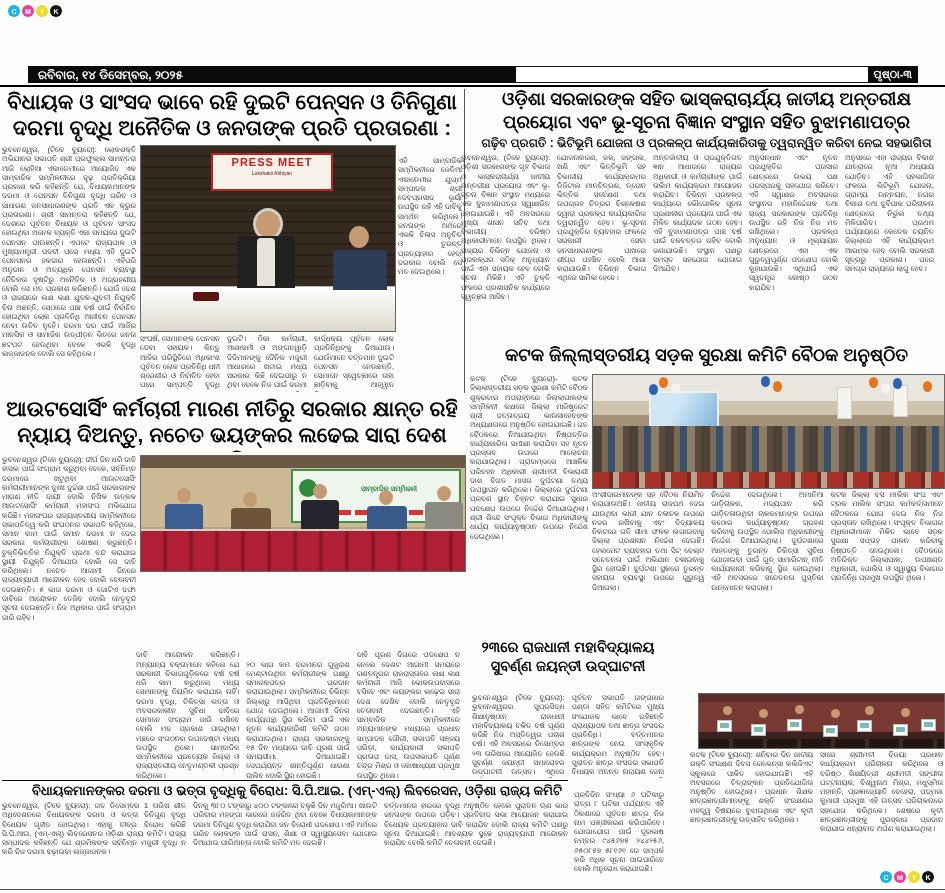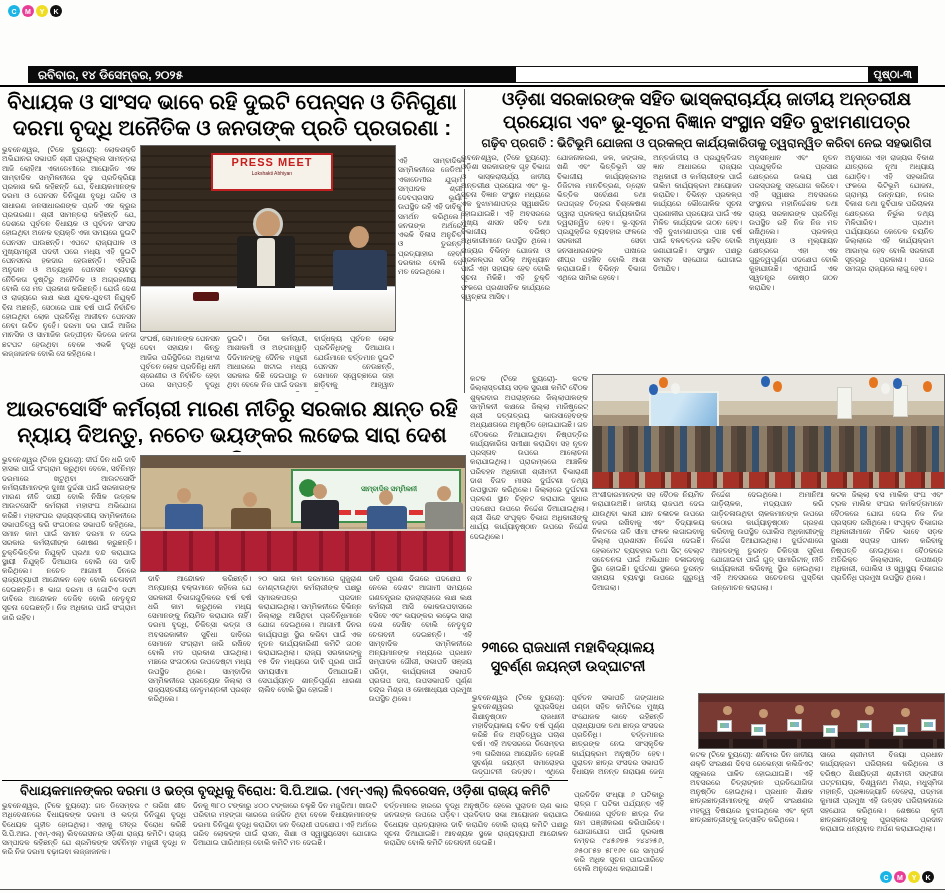--- a/index.html
+++ b/index.html
@@ -124,20 +124,21 @@
   <div class="abs hl med" style="left:470px;top:88px;width:473px;height:47px;overflow:hidden;">ଓଡ଼ିଶା ସରକାରଙ୍କ ସହିତ ଭାସ୍କରାଚାର୍ଯ୍ୟ ଜାତୀୟ ଅନ୍ତରୀକ୍ଷ ପ୍ରୟୋଗ ଏବଂ ଭୂ-ସୂଚନା ବିଜ୍ଞାନ ସଂସ୍ଥାନ ସହିତ ବୁଝାମଣାପତ୍ର ସ୍ୱାକ୍ଷରିତ</div>
   <div class="abs subhead" style="left:470px;top:136px;width:473px;height:15px;overflow:hidden;">ଗଢ଼ିବ ପ୍ରଗତି : ଭିଟିଭୂମି ଯୋଜନା ଓ ପ୍ରକଳ୍ପ କାର୍ଯ୍ୟକାରିତାକୁ ତ୍ୱରାନ୍ୱିତ କରିବା ନେଇ ସହଭାଗିତା</div>
   <div class="abs colrow" style="left:461px;top:153px;width:473px;height:189px;justify-content:center;">
     <div class="col">ଭୁବନେଶ୍ୱର, (ଟିକେ ବ୍ୟୁରୋ): ଓଡ଼ିଶା ସରକାରଙ୍କ ଗୃହ ବିଭାଗ ଓ ଭାସ୍କରାଚାର୍ଯ୍ୟ ଜାତୀୟ ଅନ୍ତରୀକ୍ଷ ପ୍ରୟୋଗ ଏବଂ ଭୂ-ସୂଚନା ବିଜ୍ଞାନ ସଂସ୍ଥାନ ମଧ୍ୟରେ ଏକ ବୁଝାମଣାପତ୍ର ସ୍ୱାକ୍ଷରିତ ହୋଇଯାଇଛି। ଏହି ଅବସରରେ ମୁଖ୍ୟ ଶାସନ ସଚିବ ତଥା ବିଭାଗୀୟ ବରିଷ୍ଠ ଅଧିକାରୀମାନେ ଉପସ୍ଥିତ ଥିଲେ। ରାଜ୍ୟର ବିଭିନ୍ନ ଯୋଜନା ଓ ପ୍ରକଳ୍ପର ସଠିକ୍ ଅନୁଧ୍ୟାନ ପାଇଁ ଏହା ସହାୟକ ହେବ ବୋଲି ସୂଚନା ମିଳିଛି। ଏହି ଚୁକ୍ତି ଫଳରେ ପ୍ରଶାସନିକ କାର୍ଯ୍ୟରେ ସ୍ୱଚ୍ଛତା ଆସିବ।</div>
     <div class="col">ଯୋଜନାକରଣ, ଜଳ, ଜଙ୍ଗଲ, ଖଣି ଏବଂ ଭିତ୍ତିଭୂମି ସହ ବିଭାଗୀୟ କାର୍ଯ୍ୟକ୍ରମର ଡିଜିଟାଲ ମାନଚିତ୍ରଣ, ଡ୍ରୋନ ଭିତ୍ତିକ ସର୍ବେକ୍ଷଣ ତଥା ଉପଗ୍ରହ ଚିତ୍ରର ବିଶ୍ଳେଷଣ ଦ୍ୱାରା ପ୍ରକଳ୍ପ କାର୍ଯ୍ୟକାରିତା ତ୍ୱରାନ୍ୱିତ ହେବ। ଭୂ-ସୂଚନା ପ୍ରଯୁକ୍ତିର ବ୍ୟବହାର ଫଳରେ ସରକାରୀ ସେବା ଜନସାଧାରଣଙ୍କ ପାଖରେ ଶୀଘ୍ର ପହଞ୍ଚିବ ବୋଲି ଆଶା କରାଯାଉଛି। ବିଭିନ୍ନ ବିଭାଗ ଏଥିରେ ସାମିଲ ହେବେ।</div>
     <div class="col">ଅନ୍ତର୍ଜାତୀୟ ଓ ପ୍ରଯୁକ୍ତିଗତ ଜ୍ଞାନ ଆଧାରରେ ରାଜ୍ୟର ଅଧିକାରୀ ଓ କର୍ମଚାରୀଙ୍କ ପାଇଁ ତାଲିମ କାର୍ଯ୍ୟକ୍ରମ ଆୟୋଜନ କରାଯିବ। ବିଭିନ୍ନ ପ୍ରକଳ୍ପ କାର୍ଯ୍ୟରେ ଭୌଗୋଳିକ ସୂଚନା ପ୍ରଣାଳୀର ପ୍ରୟୋଗ ପାଇଁ ଏକ ମିଳିତ କାର୍ଯ୍ୟଦଳ ଗଠନ ହେବ। ଏହି ବୁଝାମଣାପତ୍ର ପାଞ୍ଚ ବର୍ଷ ପାଇଁ ବଳବତ୍ତର ରହିବ ବୋଲି ଜଣାଯାଇଛି। ସଂସ୍ଥାନ ପକ୍ଷରୁ ସମସ୍ତ ସହଯୋଗ ଯୋଗାଇ ଦିଆଯିବ।</div>
     <div class="col">ଅନୁସନ୍ଧାନ ଏବଂ ନୂତନ ପ୍ରଯୁକ୍ତିର ପ୍ରସାର କ୍ଷେତ୍ରରେ ଉଭୟ ପକ୍ଷ ପରସ୍ପରକୁ ସହଯୋଗ କରିବେ। ଏହି ସ୍ୱାକ୍ଷର ଅବସରରେ ସଂସ୍ଥାନର ମହାନିର୍ଦ୍ଦେଶକ ତଥା ରାଜ୍ୟ ସରକାରଙ୍କ ପ୍ରତିନିଧି ଉପସ୍ଥିତ ରହି ନିଜ ନିଜ ମତ ରଖିଥିଲେ। ପ୍ରକଳ୍ପ ଅନୁଧ୍ୟାନ ଓ ମୂଲ୍ୟାୟନ କ୍ଷେତ୍ରରେ ଏହା ଏକ ଗୁରୁତ୍ୱପୂର୍ଣ୍ଣ ପଦକ୍ଷେପ ବୋଲି କୁହାଯାଉଛି। ଏଥିପାଇଁ ଏକ ସ୍ୱତନ୍ତ୍ର କୋଷ୍ଠ ଗଠନ କରାଯିବ।</div>
     <div class="col">ଅନୁସାରେ ଏହା ରାଜ୍ୟର ବିକାଶ ଯାତ୍ରାରେ ନୂଆ ଅଧ୍ୟାୟ ଯୋଡ଼ିବ। ଏହି ସହଭାଗିତା ଫଳରେ ଭିଟିଭୂମି ଯୋଜନା, ଗ୍ରାମ୍ୟ ଉନ୍ନୟନ, ନଗର ବିକାଶ ତଥା ଦୁର୍ବିପାକ ପରିଚାଳନା କ୍ଷେତ୍ରରେ ନିର୍ଭୁଲ ତଥ୍ୟ ମିଳିପାରିବ। ପ୍ରଥମ ପର୍ଯ୍ୟାୟରେ କେତେକ ଚୟନିତ ଜିଲ୍ଲାରେ ଏହି କାର୍ଯ୍ୟକ୍ରମ ଆରମ୍ଭ ହେବ ବୋଲି ସରକାରୀ ସୂତ୍ରରୁ ପ୍ରକାଶ। ପରେ ସମଗ୍ର ରାଜ୍ୟରେ ଲାଗୁ ହେବ।</div>
   </div>
 
+  <div class="abs hl med" style="left:470px;top:344px;width:473px;height:26px;overflow:hidden;">କଟକ ଜିଲ୍ଲାସ୍ତରୀୟ ସଡ଼କ ସୁରକ୍ଷା କମିଟି ବୈଠକ ଅନୁଷ୍ଠିତ</div>
   <div class="abs col" style="left:470px;top:374px;width:118px;height:264px;">କଟକ (ଟିକେ ବ୍ୟୁରୋ)- କଟକ ଜିଲ୍ଲାସ୍ତରୀୟ ସଡ଼କ ସୁରକ୍ଷା କମିଟି ବୈଠକ ଶୁକ୍ରବାର ଅପରାହ୍ନରେ ଜିଲ୍ଲାପାଳଙ୍କ ସମ୍ମିଳନୀ କକ୍ଷରେ ଜିଲ୍ଲା ମାଜିଷ୍ଟ୍ରେଟ୍ ଶ୍ରୀ ଦତ୍ତାତ୍ରୟ ଭାଉସାହେବଙ୍କ ଅଧ୍ୟକ୍ଷତାରେ ଅନୁଷ୍ଠିତ ହୋଇଯାଇଛି। ଗତ ବୈଠକରେ ନିଆଯାଇଥିବା ନିଷ୍ପତ୍ତିର କାର୍ଯ୍ୟକାରିତା ସମୀକ୍ଷା କରାଯିବା ସହ ନୂତନ ପ୍ରସ୍ତାବ ଉପରେ ଆଲୋଚନା କରାଯାଇଥିଲା। ପ୍ରାରମ୍ଭରେ ଆଞ୍ଚଳିକ ପରିବହନ ଅଧିକାରୀ ଶ୍ରୀମତୀ ବିଭାରାଣୀ ଦାଶ ବିଗତ ମାସର ଦୁର୍ଘଟଣା ତଥ୍ୟ ଉପସ୍ଥାପନ କରିଥିଲେ। ଜିଲ୍ଲାରେ ଦୁର୍ଘଟଣା ପ୍ରବଣ ସ୍ଥାନ ଚିହ୍ନଟ କରାଯାଇ ସୁଧାର ପଦକ୍ଷେପ ଉପରେ ନିର୍ଦ୍ଦେଶ ଦିଆଯାଇଥିଲା। ଶ୍ରୀ ଶିନ୍ଦେ ସଂପୃକ୍ତ ବିଭାଗ ଅଧିକାରୀଙ୍କୁ ଧାର୍ଯ୍ୟ କାର୍ଯ୍ୟାନୁଷ୍ଠାନ ଉପରେ ନିର୍ଦ୍ଦେଶ ଦେଇଥିଲେ।</div>
 
   <div class="abs photo ph-c" style="left:592px;top:374px;width:351px;height:113px;">
     <div class="screen"></div>
     <div class="crowd2"></div>
     <div class="crowd"></div>
     <div class="chairs"></div>
     <div class="ac" style="right:36px;top:10px;"></div>
     <div class="ac" style="right:92px;top:12px;"></div>
     <span class="balloon" style="left:66px;top:2px;background:#e5761f;"></span>
@@ -182,21 +183,21 @@
       <span class="head" style="left:238px;top:34px;width:14px;height:15px;"></span>
       <span class="torso" style="left:226px;top:50px;width:40px;height:28px;background:#3a5a8c;"></span>
     </div>
     <div class="fig">
       <span class="head" style="left:296px;top:30px;width:14px;height:15px;"></span>
       <span class="torso" style="left:284px;top:46px;width:38px;height:32px;background:#8b8b84;"></span>
     </div>
     <div class="redtable"></div>
   </div>
 
-  <div class="abs colrow" style="left:148px;top:574px;width:324px;height:206px;">
+  <div class="abs colrow" style="left:136px;top:574px;width:324px;height:206px;align-items:flex-end;">
     <div class="col">ଦାବି ଆନ୍ଦୋଳନ କରିଛନ୍ତି। ଅନ୍ୟାନ୍ୟ ବକ୍ତାମାନେ କହିଲେ ଯେ ସରକାରୀ ବିଭାଗଗୁଡ଼ିକରେ ବର୍ଷ ବର୍ଷ ଧରି କାମ କରୁଥିଲେ ମଧ୍ୟ ସେମାନଙ୍କୁ ନିୟମିତ କରାଯାଉ ନାହିଁ। ଦରମା ବୃଦ୍ଧି, ଚିକିତ୍ସା ଭତ୍ତା ଓ ଅବସରକାଳୀନ ସୁବିଧା ଦାବିରେ ସେମାନେ ସଂଗ୍ରାମ ଜାରି ରଖିବେ ବୋଲି ମତ ପ୍ରକାଶ ପାଇଥିଲା। ମଞ୍ଚରେ ସଂଗଠନର ଉପଦେଷ୍ଟା ମଧ୍ୟ ଉପସ୍ଥିତ ଥିଲେ। ସାମ୍ବାଦିକ ସମ୍ମିଳନୀରେ ପ୍ରତ୍ୟେକ ଜିଲ୍ଲା ଓ ରାଜ୍ୟସ୍ତରୀୟ ନେତୃମଣ୍ଡଳୀ ପ୍ରଶ୍ନ କରିଥିଲେ।</div>
     <div class="col">୨୦ ଭାଗ କମ ଦରମାରେ ଗୁଜୁରାଣ ମେଣ୍ଟାଉଥିବା କର୍ମଚାରୀଙ୍କ ପକ୍ଷରୁ ସ୍ମାରକପତ୍ର ପ୍ରଦାନ କରାଯାଇଥିଲା। ସମ୍ମିଳନୀରେ ବିଭିନ୍ନ ଜିଲ୍ଲାରୁ ଆସିଥିବା ପ୍ରତିନିଧିମାନେ ଯୋଗ ଦେଇଥିଲେ। ଆଗାମୀ ଦିନର କାର୍ଯ୍ୟପନ୍ଥା ସ୍ଥିର କରିବା ପାଇଁ ଏକ ନୂତନ କାର୍ଯ୍ୟକାରିଣୀ କମିଟି ଗଠନ କରାଯାଇଥିଲା। ରାଜ୍ୟ ସରକାରଙ୍କୁ ୧୫ ଦିନ ମଧ୍ୟରେ ଦାବି ପୂରଣ ପାଇଁ ସମୟସୀମା ଦିଆଯାଇଛି। ସେପର୍ଯ୍ୟନ୍ତ ଶାନ୍ତିପୂର୍ଣ୍ଣ ଧାରଣା ଚାଲିବ ବୋଲି ସ୍ଥିର ହୋଇଛି।</div>
     <div class="col">ଦାବି ପୂରଣ ଦିଗରେ ପଦକ୍ଷେପ ନ ନେଲେ ଦେଶଟ ଆଗାମୀ ସମୟରେ ଗଣତନ୍ତ୍ରର ରାଜରାସ୍ତାରେ ଲକ୍ଷ ଲକ୍ଷ କର୍ମଚାରୀ ଆସି ଭୋକଉପବାସରେ ବସିବେ ଏବଂ ଭୟଙ୍କର ଲଢ଼େଇ ସାରା ଦେଶ ଦେଖିବ ବୋଲି ନେତୃବୃନ୍ଦ ଚେତାବନୀ ଦେଇଛନ୍ତି। ଏହି ସାମ୍ବାଦିକ ସମ୍ମିଳନୀରେ ଅନ୍ୟମାନଙ୍କ ମଧ୍ୟରେ ପ୍ରଧାନ ସମ୍ପାଦକ ଗୌରୀ, ସଭାପତି ସଞ୍ଜୟ ପରିଡ଼ା, କାର୍ଯ୍ୟକାରୀ ସଭାପତି ପ୍ରତାପ ଦାସ, ଉପସଭାପତି ପୂର୍ଣ୍ଣ ଚନ୍ଦ୍ର ମିଶ୍ର ଓ କୋଷାଧ୍ୟକ୍ଷ ପ୍ରମୁଖ ଉପସ୍ଥିତ ଥିଲେ।</div>
   </div>
 
   <div class="abs hl sml" style="left:470px;top:638px;width:196px;height:52px;overflow:hidden;">୨୩ରେ ରାଜଧାନୀ ମହାବିଦ୍ୟାଳୟ ସୁବର୍ଣ୍ଣ ଜୟନ୍ତୀ ଉଦ୍‌ଘାଟନୀ</div>
   <div class="abs colrow" style="left:472px;top:693px;width:192px;height:85px;">
     <div class="col">ଭୁବନେଶ୍ୱର (ଟିକେ ବ୍ୟୁରୋ): ଭୁବନେଶ୍ୱରର ସୁପ୍ରସିଦ୍ଧ ଶିକ୍ଷାନୁଷ୍ଠାନ ରାଜଧାନୀ ମହାବିଦ୍ୟାଳୟ ଚଳିତ ବର୍ଷ ପୂର୍ଣ୍ଣ କରିଛି ନିଜ ଅସ୍ତିତ୍ୱର ପଚାଶ ବର୍ଷ। ଏହି ଅବସରରେ ଡିସେମ୍ବର ୨୩ ତାରିଖରେ ଆୟୋଜିତ ହେଉଛି ସୁବର୍ଣ୍ଣ ଜୟନ୍ତୀ ସମାରୋହର ଉଦ୍‌ଘାଟନୀ ଉତ୍ସବ। ଏଥିରେ ପୂର୍ବତନ ଛାତ୍ରଛାତ୍ରୀ, ଶିକ୍ଷକ ତଥା କର୍ମଚାରୀମାନେ ଯୋଗ ଦେବେ।</div>
     <div class="col">ପୂର୍ବତନ ସଭାପତି ଗଙ୍ଗାଧର ପଣ୍ଡା ସହିତ କମିଟିରେ ମୁଖ୍ୟ ସଂଯୋଜକ ଭାବେ ରହିଛନ୍ତି ପ୍ରାଧ୍ୟାପକ ତଥା ଛାତ୍ର ସଂସଦର ପ୍ରତିନିଧି। ବର୍ତ୍ତମାନର ଛାତ୍ରଙ୍କ ନେଇ ସାଂସ୍କୃତିକ କାର୍ଯ୍ୟକ୍ରମ ଅନୁଷ୍ଠିତ ହେବ। ପୁରାତନ ଛାତ୍ର ସଂସଦର ସଭାପତି ବିଧାୟକ ଅନନ୍ତ ନାରାୟଣ ଜେନା ଏଥିରେ ଯୋଗ ଦେବେ ବୋଲି ସ୍ଥାନୀୟ ବିଧାୟକ ବ୍ୟାଙ୍କ ସୂଚନା ଦେଇଛନ୍ତି।</div>
   </div>
@@ -231,23 +232,23 @@
     <span class="head" style="left:166px;top:12px;width:9px;height:9px;"></span>
     <span class="head" style="left:202px;top:14px;width:9px;height:9px;"></span>
     <div class="desk"></div>
   </div>
   <div class="abs colrow" style="left:690px;top:750px;width:253px;height:134px;">
     <div class="col">କଟକ (ଟିକେ ବ୍ୟୁରୋ): ଶନିବାର ଦିନ ଜାତୀୟ ଶକ୍ତି ସଂରକ୍ଷଣ ଦିବସ ରେଭେନ୍ସା କଲିଜିଏଟ୍ ସ୍କୁଲରେ ପାଳିତ ହୋଇଯାଇଛି। ଏହି ଅବସରରେ ଚିତ୍ରାଙ୍କନ ପ୍ରତିଯୋଗିତା ଅନୁଷ୍ଠିତ ହୋଇଥିଲା। ପ୍ରଧାନ ଶିକ୍ଷକ ଛାତ୍ରଛାତ୍ରୀମାନଙ୍କୁ ଶକ୍ତି ସଂରକ୍ଷଣର ମହତ୍ତ୍ୱ ବିଷୟରେ ବୁଝାଇଥିଲେ ଏବଂ କୃତୀ ଛାତ୍ରଛାତ୍ରୀଙ୍କୁ ଉତ୍ସାହିତ କରିଥିଲେ।</div>
     <div class="col">ସାରେ ଶ୍ରୀମତୀ ବିଜୟା ପ୍ରଧାନ କାର୍ଯ୍ୟକ୍ରମ ପରିଚାଳନା କରିଥିଲେ ଓ ବରିଷ୍ଠ ଶିକ୍ଷୟିତ୍ରୀ ଶ୍ରୀମତୀ ସଙ୍ଗୀତା ପଟ୍ଟନାୟକ, ବିଶ୍ୱନାଥ ମିଶ୍ର, ମଧୁସ୍ମିତା ମହାନ୍ତି, ପ୍ରଜ୍ଞାଜ୍ୟୋତି ବେହେରା, ପଦ୍ମଜା କୁମାରୀ ପ୍ରମୁଖ ଏହି ଉତ୍ସବ ପରିଚାଳନାରେ ସହଯୋଗ କରିଥିଲେ। ଶେଷରେ କୃତୀ ଛାତ୍ରଛାତ୍ରୀଙ୍କୁ ପୁରସ୍କାର ପ୍ରଦାନ କରାଯାଇ ଧନ୍ୟବାଦ ଅର୍ପଣ କରାଯାଇଥିଲା।</div>
   </div>
 
   <div class="abs rule" style="left:2px;top:780px;width:566px;height:1px;"></div>
-  <div class="abs hl tiny" style="left:2px;top:783px;width:566px;height:16px;overflow:hidden;">ବିଧାୟକମାନଙ୍କର ଦରମା ଓ ଭତ୍ତା ବୃଦ୍ଧିକୁ ବିରୋଧ: ସି.ପି.ଆଇ. (ଏମ୍-ଏଲ୍) ଲିବରେସନ, ଓଡ଼ିଶା ରାଜ୍ୟ କମିଟି</div>
+  <div class="abs hl tiny" style="left:14px;top:783px;width:566px;height:16px;overflow:hidden;">ବିଧାୟକମାନଙ୍କର ଦରମା ଓ ଭତ୍ତା ବୃଦ୍ଧିକୁ ବିରୋଧ: ସି.ପି.ଆଇ. (ଏମ୍-ଏଲ୍) ଲିବରେସନ, ଓଡ଼ିଶା ରାଜ୍ୟ କମିଟି</div>
   <div class="abs colrow" style="left:2px;top:801px;width:566px;height:85px;">
-    <div class="col">ଭୁବନେଶ୍ୱର, (ଟିକେ ବ୍ୟୁରୋ): ଗତ ଡିସେମ୍ବର ୯ ତାରିଖ ଶୀତ ଅଧିବେଶନରେ ବିଧାୟକଙ୍କ ଦରମା ଓ ଭତ୍ତା ତିନିଗୁଣ ବୃଦ୍ଧି ବିଧେୟକ ଗୃହୀତ ହୋଇଥିଲା। ଏହାକୁ ତୀବ୍ର ବିରୋଧ କରିଛି ସି.ପି.ଆଇ. (ଏମ୍-ଏଲ୍) ଲିବରେସନର ଓଡ଼ିଶା ରାଜ୍ୟ କମିଟି। ରାଜ୍ୟ ସମ୍ପାଦକ କହିଛନ୍ତି ଯେ ଶ୍ରମିକଙ୍କ ସର୍ବନିମ୍ନ ମଜୁରୀ ବୃଦ୍ଧି ନ କରି ନିଜ ଦରମା ବଢ଼ାଇବା ଲଜ୍ଜାଜନକ।</div>
+    <div class="col">ଭୁବନେଶ୍ୱର, (ଟିକେ ବ୍ୟୁରୋ): ଗତ ଡିସେମ୍ବର 1 ତାରିଖ ଶୀତ ଅଧିବେଶନରେ ବିଧାୟକଙ୍କ ଦରମା ଓ ଭତ୍ତା ତିନିଗୁଣ ବୃଦ୍ଧି ବିଧେୟକ ଗୃହୀତ ହୋଇଥିଲା। ଏହାକୁ ତୀବ୍ର ବିରୋଧ କରିଛି ସି.ପି.ଆଇ. (ଏମ୍-ଏଲ୍) ଲିବରେସନର ଓଡ଼ିଶା ରାଜ୍ୟ କମିଟି। ରାଜ୍ୟ ସମ୍ପାଦକ କହିଛନ୍ତି ଯେ ଶ୍ରମିକଙ୍କ ସର୍ବନିମ୍ନ ମଜୁରୀ ବୃଦ୍ଧି ନ କରି ନିଜ ଦରମା ବଢ଼ାଇବା ଲଜ୍ଜାଜନକ।</div>
     <div class="col">ଦିନକୁ ୩୮୦ ଟଙ୍କାରୁ ୪୦୦ ଟଙ୍କାରେ ଚଳୁଛି ଦିନ ମଜୁରିଆ। ଖାଉଟି ପରିବାର ମହଙ୍ଗା ଭାରରେ ଜର୍ଜରିତ ଥିବା ବେଳେ ବିଧାୟକମାନଙ୍କ ଦରମା ତିନିଗୁଣ ବୃଦ୍ଧି କରାଯିବା ଜନ ବିରୋଧୀ ପଦକ୍ଷେପ। ଏହି ଅର୍ଥରେ ଗରିବ ଲୋକଙ୍କ ପାଇଁ ରାସନ, ଶିକ୍ଷା ଓ ସ୍ୱାସ୍ଥ୍ୟସେବା ଯୋଗାଇ ଦିଆଯାଇ ପାରିଥାନ୍ତା ବୋଲି କମିଟି ମତ ଦେଇଛି।</div>
     <div class="col">ବର୍ତ୍ତମାନର ହାରରେ ବୃଦ୍ଧି ଅନୁଷ୍ଠିତ ହେଲେ ପୁରାତନ ଋଣ ଭାର ଜନତାଙ୍କ ଉପରେ ପଡ଼ିବ। ପ୍ରତିବାଦ ସଭା ଆୟୋଜନ କରାଯାଇ ବିଧେୟକ ପ୍ରତ୍ୟାହାର ଦାବି କରାଯିବ ବୋଲି ରାଜ୍ୟ କମିଟି ପକ୍ଷରୁ ସୂଚନା ଦିଆଯାଇଛି। ଆବଶ୍ୟକ ସ୍ଥଳେ ରାଜ୍ୟବ୍ୟାପୀ ଆନ୍ଦୋଳନ କରାଯିବ ବୋଲି କମିଟି ଚେତାବନୀ ଦେଇଛି।</div>
   </div>
 
   <div class="abs rule" style="left:0;top:889px;width:945px;height:1px;background:#555;"></div>
 
   <div class="abs cmyk" style="left:880px;top:871px;">
     <div class="dot" style="background:#1ab4e6;">C</div>
     <div class="dot" style="background:#e93e97;">M</div>
     <div class="dot" style="background:#f0dc20;">Y</div>

